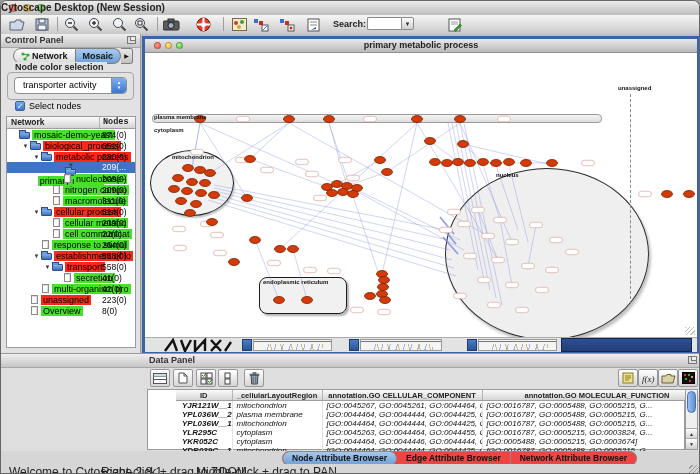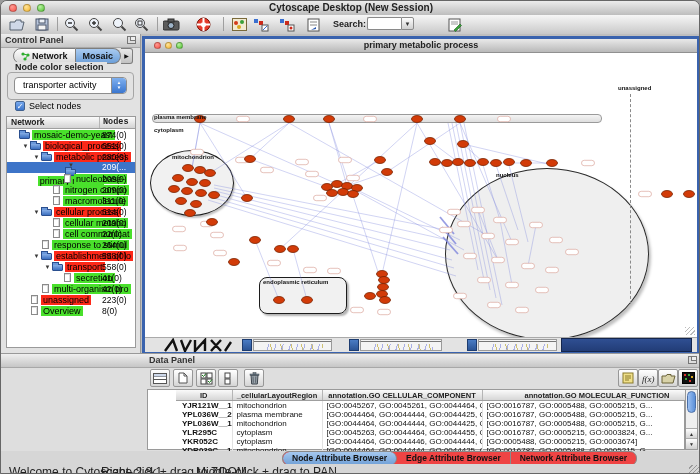--- a/index.html
+++ b/index.html
@@ -1,21 +1,21 @@
 <!DOCTYPE html>
 <html><head>
 <meta charset="utf-8">
 <style>
   html,body{margin:0;padding:0;background:#9a9a9a;font-family:"Liberation Sans",sans-serif;}
   #app{position:relative;width:700px;height:474px;background:#d6d6d6;border:1px solid #666;
        border-radius:7px 7px 0 0;overflow:hidden;box-sizing:border-box;}
   
   .titlebar{position:absolute;left:0;top:0;width:700px;height:14px;
     background:linear-gradient(#ececec,#bdbdbd);border-bottom:1px solid #8a8a8a;}
-  .apptitle{position:absolute;left:0;right:0;top:1px;text-align:center;font-size:10px;font-weight:bold;color:#222;}
+  .apptitle{position:absolute;left:0;right:0;top:1px;font-size:10px;font-weight:bold;color:#222;}
   .light{position:absolute;top:3px;width:8px;height:8px;border-radius:50%;border:1px solid rgba(0,0,0,.25);box-sizing:border-box;}
   .lr{left:8px;background:radial-gradient(circle at 35% 30%,#ff9a92,#f8544a);}
   .ly{left:22px;background:radial-gradient(circle at 35% 30%,#ffe49a,#f5b52e);}
   .lg{left:36px;background:radial-gradient(circle at 35% 30%,#b9f2a1,#52c232);}
   
   .toolbar{position:absolute;left:0;top:14px;width:700px;height:19px;
     background:linear-gradient(#f6f6f6,#c9c9c9);border-bottom:1px solid #979797;}
   .tbtn{position:absolute;top:1px;width:20px;height:17px;display:flex;align-items:center;justify-content:center;}
   .tsep{position:absolute;top:2px;width:1px;height:14px;background:#9f9f9f;}
   .search-label{position:absolute;left:332px;top:4px;font-size:9px;font-weight:bold;color:#222;}
@@ -93,21 +93,21 @@
   .navybar{position:absolute;top:0;width:131px;height:14px;background:linear-gradient(#2f4f92,#223d77);border:1px solid #15264d;box-sizing:border-box;}
   
   .dpanel{position:absolute;left:0;top:352px;width:700px;height:98px;background:#dedede;border-top:1px solid #999;box-sizing:border-box;}
   .dtool{position:absolute;left:0;top:13px;width:700px;height:22px;}
   .dbtn{position:absolute;top:2px;width:20px;height:18px;border:1px solid #979797;border-radius:2px;
     background:linear-gradient(#fff,#d5d5d5);display:flex;align-items:center;justify-content:center;box-sizing:border-box;}
   .dtable{position:absolute;left:146px;top:35px;width:538px;height:61px;background:#fff;border:1px solid #9a9a9a;box-sizing:border-box;padding-left:28px;}
   table.grid{border-collapse:collapse;table-layout:fixed;width:536px;}
   table.grid th{height:10px;font-size:7.5px;font-weight:bold;color:#222;background:linear-gradient(#fafafa,#d6d6d6);
     border-right:1px solid #b5b5b5;border-bottom:1px solid #9f9f9f;overflow:hidden;white-space:nowrap;padding:0;}
-  table.grid td{height:8.5px;font-size:8px;color:#111;border-right:1px solid #e2e2e2;overflow:hidden;white-space:nowrap;padding:0 0 0 4px;}
+  table.grid td{height:8.5px;font-size:8px;color:#111;border-right:1px solid #e2e2e2;overflow:hidden;white-space:nowrap;padding:0 0 0 4px;font-style:italic;}
   table.grid td.idc{font-weight:bold;padding-left:6px;}
   .vscroll{position:absolute;left:684px;top:35px;width:13px;height:61px;background:#efefef;border:1px solid #9a9a9a;box-sizing:border-box;}
   .vthumb{position:absolute;left:1px;top:1px;width:9px;height:22px;border-radius:5px;background:linear-gradient(90deg,#9cc0f2,#5b8fd8);border:1px solid #4a6fa8;box-sizing:border-box;}
   .varrow{position:absolute;left:0;width:11px;height:10px;font-size:5px;text-align:center;line-height:10px;color:#333;background:linear-gradient(#fdfdfd,#cfcfcf);border-top:1px solid #aaa;}
   
   .tabsrow{position:absolute;left:0;top:450px;width:700px;height:13px;background:#d6d6d6;}
   .btabs{position:absolute;left:281px;top:0;height:13px;display:flex;border:1px solid #8a8a8a;border-radius:7px;overflow:hidden;background:#ef4444;}
   .btab{padding:0 9px;font-size:8.5px;font-weight:bold;color:#111;line-height:12px;border-right:1px solid #8a8a8a;white-space:nowrap;}
   .btab:last-child{border-right:none;}
   .btab.selected{background:linear-gradient(#a5c8ef,#6f9fd6);border-radius:7px;}

